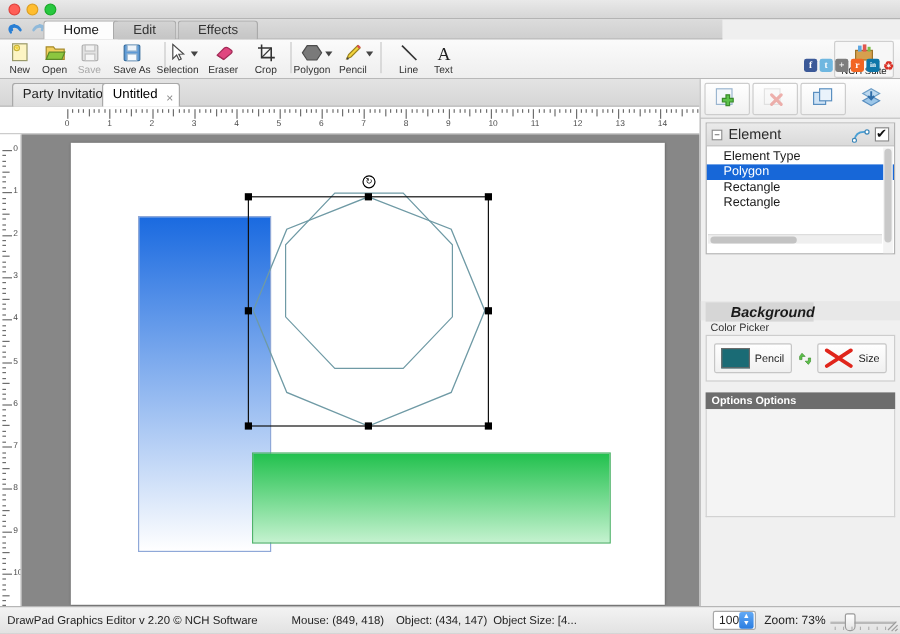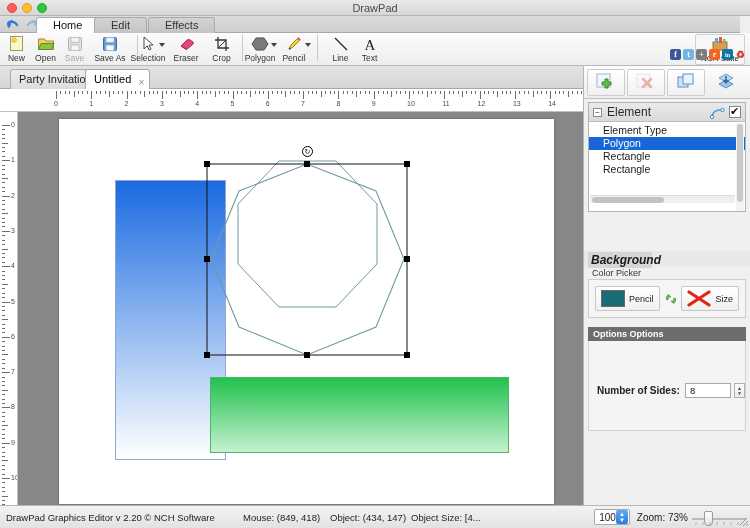--- a/index.html
+++ b/index.html
@@ -24,21 +24,21 @@
   .tl.red{ background:#ff5f57; border:1px solid #e0443e;}
   .tl.yellow{ background:#ffbd2e; border:1px solid #dea123;}
   .tl.green{ background:#28c840; border:1px solid #1aab29;}
   .win-title {
     position:absolute; left:0; top:2px; width:750px; text-align:center;
     font-size:11px; color:#4a4a4a;
   }
 
   
   .ribbon-tabs {
-    position:absolute; left:0; top:16px; width:740px; height:17px;
+    position:absolute; left:0; top:16px; width:602px; height:17px;
     background:linear-gradient(#dcdcdc,#cfcfcf);
     border-bottom:1px solid #a9a9a9;
   }
   .undo-redo { position:absolute; left:5px; top:1px; display:flex; gap:5px; }
   .arrow-ico { width:15px; height:15px; position:relative; }
   .arrow-ico svg { display:block; }
   .rtab {
     position:absolute; top:1px; height:16px; line-height:15px;
     padding:0 16px; font-size:11px; color:#333;
     border:1px solid #aaa; border-bottom:none;
@@ -177,23 +177,23 @@
   }
   .hscroll-thumb { position:absolute; left:2px; top:1px; width:72px; height:6px;
     background:#c3c3c3; border-radius:3px; }
   .vscroll-track {
     position:absolute; right:1px; top:20px; width:8px; height:88px; background:#f3f3f3;
   }
   .vscroll-thumb { position:absolute; right:1px; top:1px; width:6px; height:78px;
     background:#c9c9c9; border-radius:3px; }
 
   .bg-title {
-    position:absolute; left:4px; top:186px; width:64px; font-style:italic;
+    position:absolute; left:4px; top:186px; width:90px; font-style:italic;
     font-weight:bold; font-size:12px; color:#1a1a1a;
-    background:#d6d6d6; padding:1px 3px;
+    background:#d6d6d6; padding:1px 21px;
   }
   .bg-strip { position:absolute; left:0; top:185px; width:167px; height:16px; background:#e8e8e8; }
   .cp-label { position:absolute; left:8px; top:202px; font-size:9px; color:#333; }
   .cp-box {
     position:absolute; left:4px; top:213px; width:158px; height:39px;
     background:#f5f5f5; border:1px solid #cdcdcd;
     display:flex; align-items:center; gap:5px; padding:0 6px;
   }
   .cp-btn {
     height:25px; border:1px solid #c6c6c6; background:linear-gradient(#fff,#f0f0f0);
@@ -255,21 +255,20 @@
 <body>
 
 <div id="app">
 
   <div class="titlebar">
     <div class="traffic">
       <div class="tl red"></div>
       <div class="tl yellow"></div>
       <div class="tl green"></div>
     </div>
-    <div class="win-title">DrawPad</div>
   </div>
 
   <div class="ribbon-tabs">
     <div class="undo-redo">
       <div class="arrow-ico">
         <svg width="15" height="15" viewBox="0 0 15 15">
             <path d="M4 5 Q2 7 4 10 M4 5 L7 4 M4 5 L5 8" stroke="#2a7fd4" stroke-width="2" fill="none" stroke-linecap="round"></path>
             <path d="M4 6 Q9 3 12 8" stroke="#2a7fd4" stroke-width="2.2" fill="none" stroke-linecap="round"></path>
           </svg>
       </div>
@@ -776,28 +775,20 @@
           <svg width="24" height="17" viewBox="0 0 24 17">
               <path d="M2 2 L22 15 M22 2 L2 15" stroke="#e0251b" stroke-width="3.2" stroke-linecap="round"></path>
             </svg>
         </div>
         <span>Size</span>
       </div>
     </div>
 
     <div class="po-header">Options Options</div>
     <div class="po-body">
-      <div class="po-row" style="top:42px;">
-        <div class="po-label">Number of Sides:</div>
-        <div class="po-input">8</div>
-        <div class="spinner">
-            <span>▲</span>
-            <span>▼</span>
-          </div>
-      </div>
     </div>
   </div>
 
   <div class="statusbar">
     <div class="sb" style="left:6px;">DrawPad Graphics Editor v 2.20 © NCH Software</div>
     <div class="sb" style="left:243px;text-align:center;">Mouse: (849, 418)</div>
     <div class="sb" style="left:330px;">Object: (434, 147)</div>
     <div class="sb" style="left:411px;">Object Size: [4...</div>
     <div class="zoom-select">100%</div>
     <div class="zoom-stepper">

